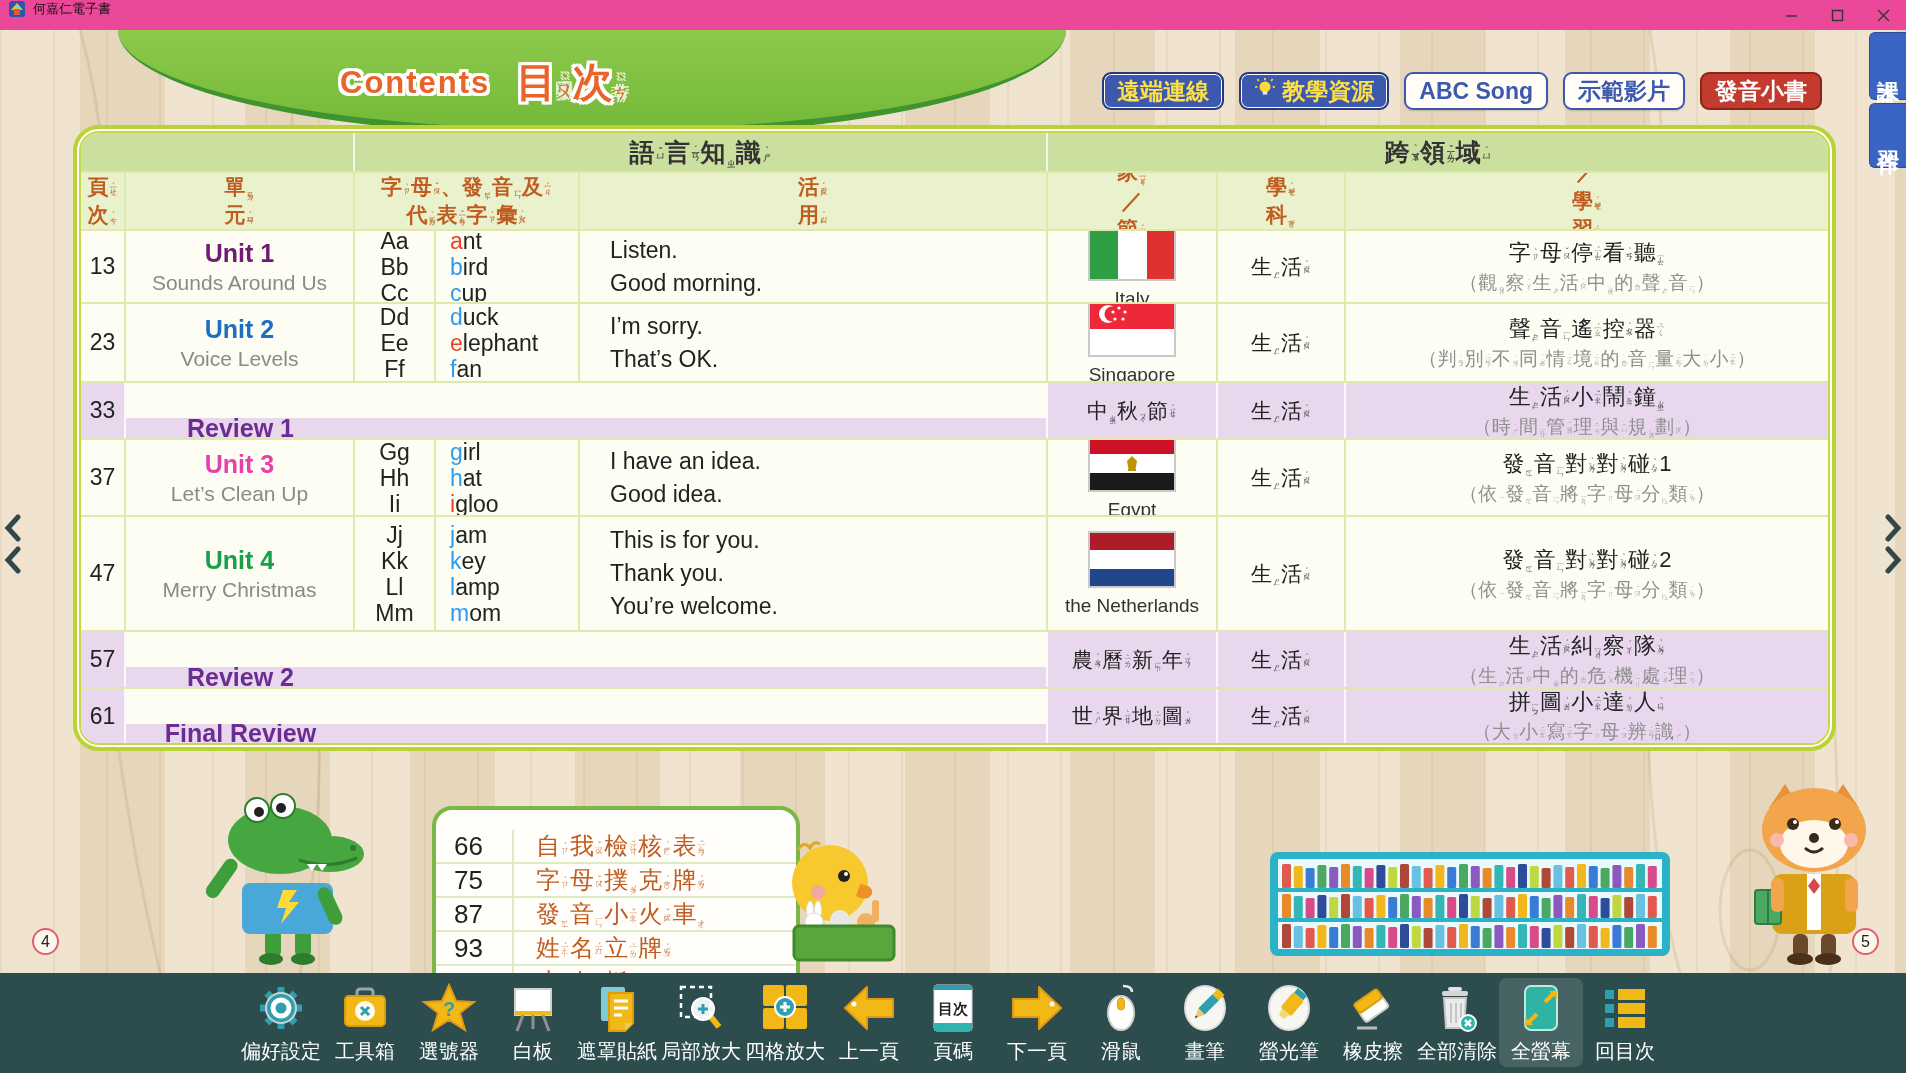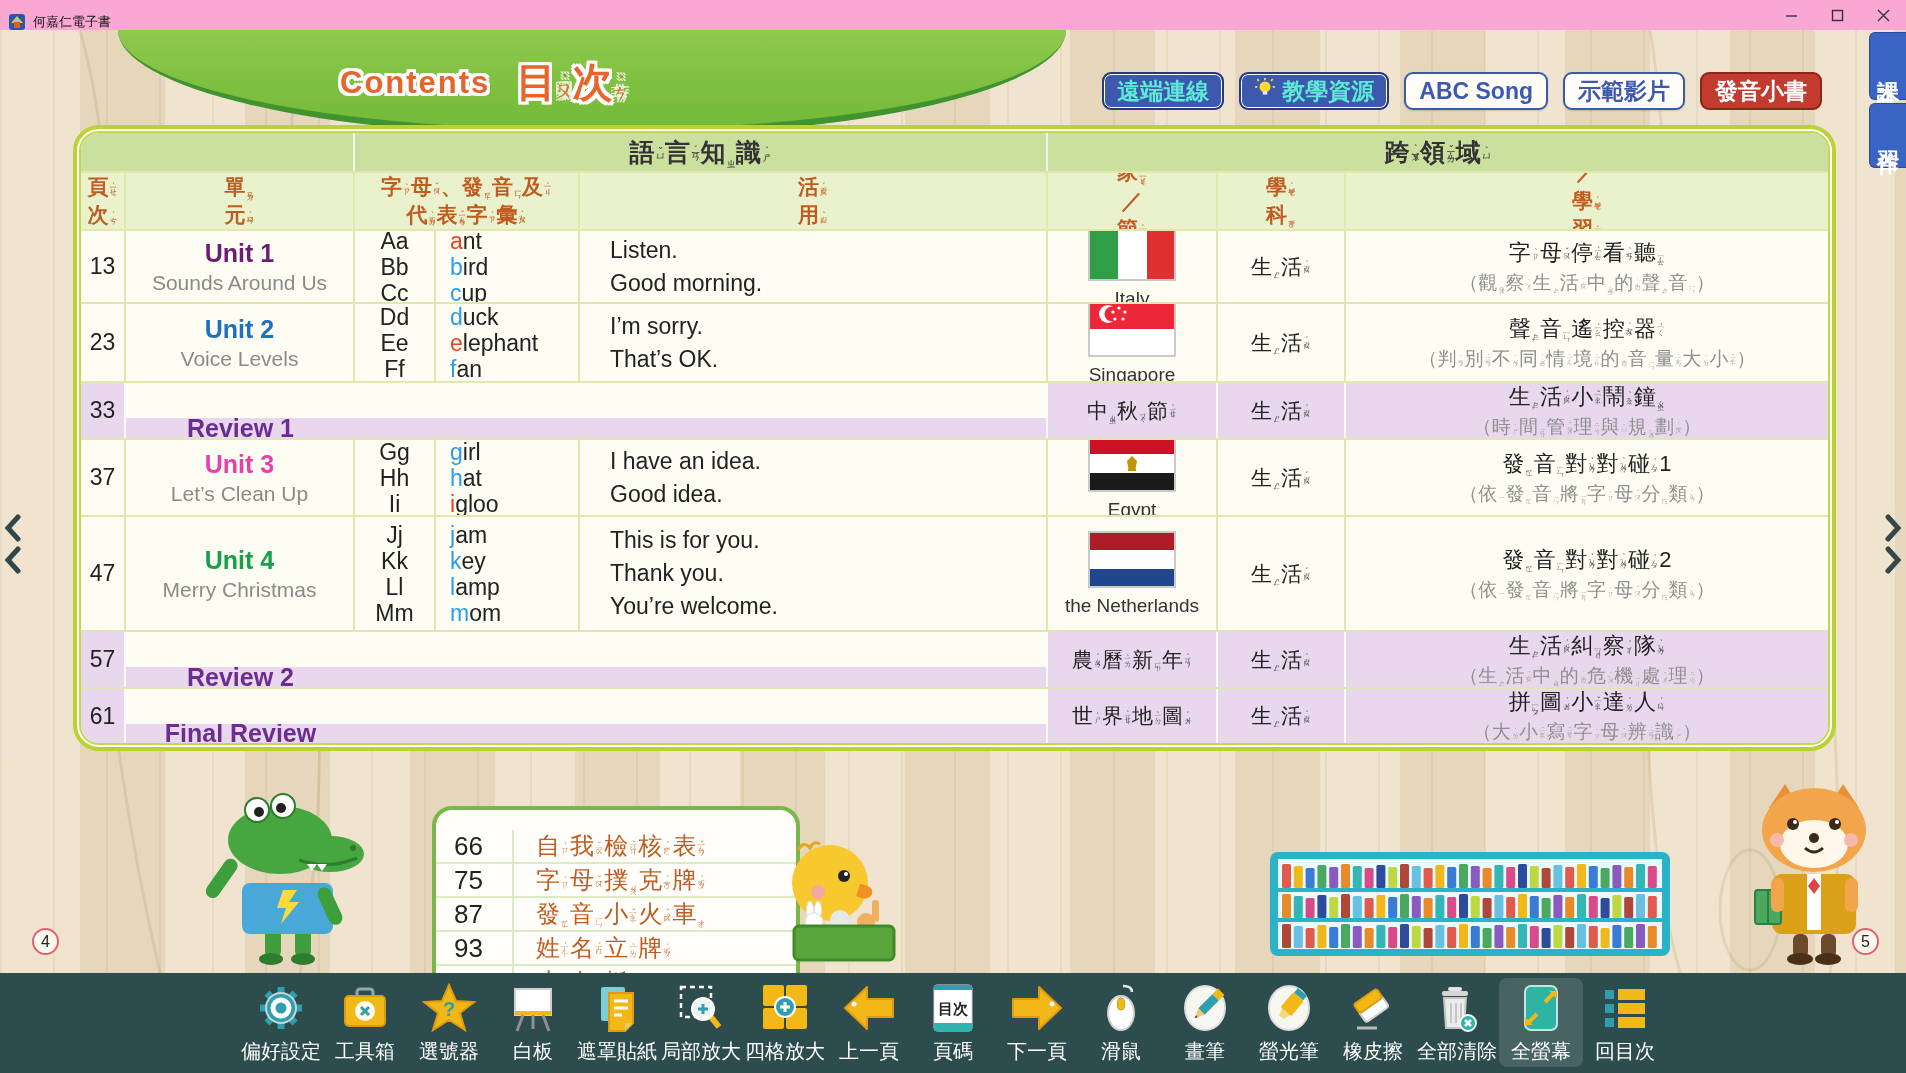--- a/index.html
+++ b/index.html
@@ -1,22 +1,22 @@
 <!DOCTYPE html>
 <html><head>
 <meta charset="utf-8">
 <style>
   * { margin:0; padding:0; box-sizing:border-box; }
   html,body { width:1906px; height:1073px; overflow:hidden; }
   body { font-family:"Liberation Sans","DejaVu Sans",sans-serif; }
   #stage { position:relative; width:1906px; height:1073px; background:#fff; }
 
   
-  .titlebar { position:absolute; left:0; top:0; width:1906px; height:32px; background:#f9a8d4;
-    border-bottom:1px solid #cfcfcf; display:flex; align-items:flex-end; }
+  .titlebar { position:absolute; left:0; top:0; width:1906px; height:32px; background:#ec4899;
+    border-bottom:1px solid #cfcfcf; display:flex; align-items:flex-start; }
   .app-icon { margin-left:8px; width:18px; height:18px; }
   .win-title { margin-left:7px; font-size:13px; color:#111; }
   .wincontrols { position:absolute; right:0; top:0; height:30px; display:flex; }
   .winbtn { width:46px; height:30px; display:flex; align-items:center; justify-content:center; background:transparent; border:none; cursor:pointer; }
 
   
   .page { position:absolute; left:0; top:30px; width:1906px; height:943px;
     background:
       repeating-linear-gradient(90deg, rgba(164,124,72,.10) 0 2px, rgba(0,0,0,0) 2px 53px),
       repeating-linear-gradient(90deg, rgba(255,255,255,.20) 0 80px, rgba(120,90,50,.05) 80px 165px),
@@ -30,21 +30,21 @@
     display:flex; align-items:center; padding-left:222px; padding-top:6px; }
   .contents-en { font-size:31px; font-weight:800; color:#e8642b; letter-spacing:2px;
     text-shadow:-3px -3px 0 #fff,3px -3px 0 #fff,-3px 3px 0 #fff,3px 3px 0 #fff,0 -3px 0 #fff,0 3px 0 #fff,-3px 0 0 #fff,3px 0 0 #fff; }
   .contents-zh { margin-left:26px; font-size:40px; font-weight:800; color:#e8642b;
     text-shadow:-3px -3px 0 #fff,3px -3px 0 #fff,-3px 3px 0 #fff,3px 3px 0 #fff,0 -3px 0 #fff,0 3px 0 #fff,-3px 0 0 #fff,3px 0 0 #fff; }
 
   
   .topbtns { position:absolute; top:42px; right:84px; display:flex; gap:15px; }
   .tbtn { height:38px; display:flex; align-items:center; gap:6px; padding:0 13px; border-radius:9px;
     font-size:23px; font-weight:600; cursor:pointer; white-space:nowrap; }
-  .tbtn.solid-blue { background:#3c59ae; color:#5eead4; border:2px solid #27387e; box-shadow:0 0 0 1px #fff inset;font-family:Liberation Mono, monospace; }
+  .tbtn.solid-blue { background:#3c59ae; color:#fde047; border:2px solid #27387e; box-shadow:0 0 0 1px #fff inset;font-family:Liberation Mono, monospace; }
   .tbtn.outline-blue { background:#fffdf6; color:#3c59ae; border:2px solid #3c59ae; box-shadow:0 1px 2px rgba(0,0,0,.15); }
   .tbtn.solid-red { background:#c23b2e; color:#fff; border:2px solid #8e2418; }
 
   
   .side-tab { position:absolute; right:0; width:37px; background:#3a64c4; color:#fff;
     border:1px solid #2c4c9a; border-right:none; border-radius:6px 0 0 6px;
     writing-mode:vertical-rl; text-orientation:upright; display:flex; align-items:center; justify-content:center;
     font-size:22px; font-weight:700; letter-spacing:3px; cursor:pointer; }
 
   

